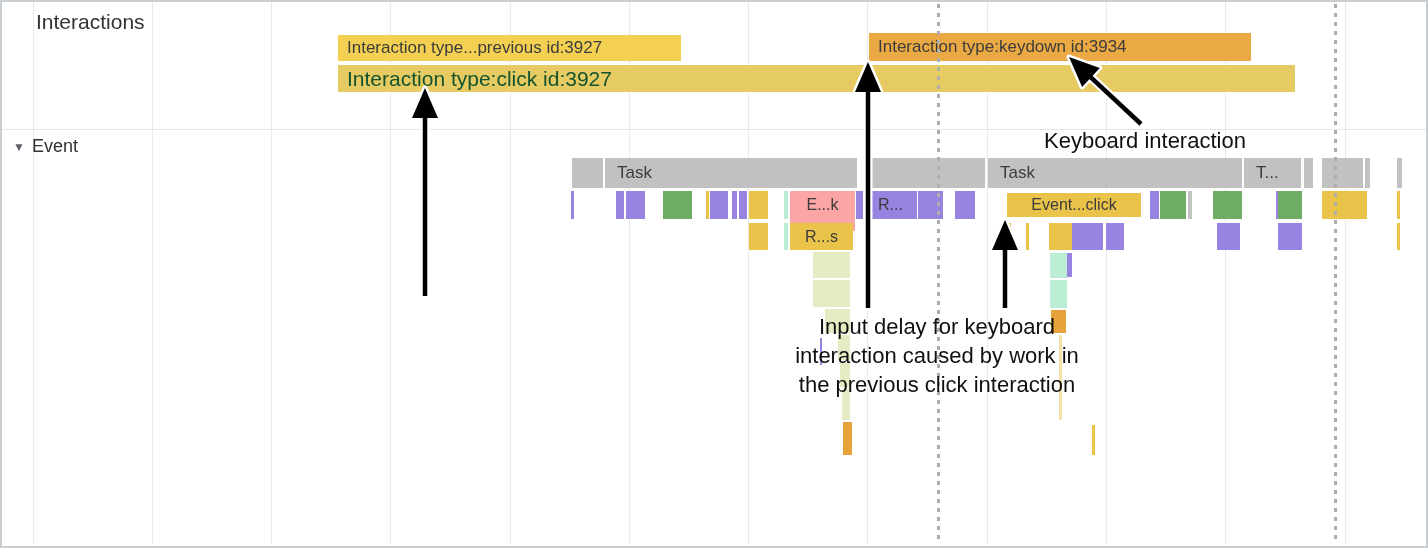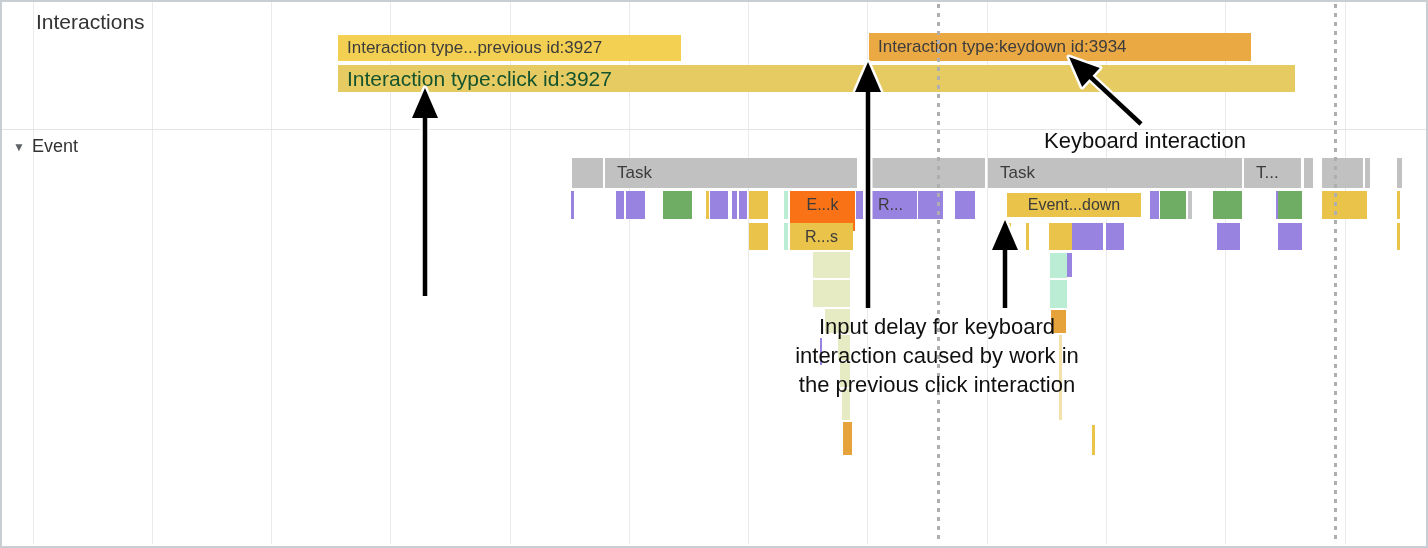--- a/index.html
+++ b/index.html
@@ -80,31 +80,31 @@
       <div class="bar" style="left: 571px; top: 191px; width: 3px; height: 28px; background: rgb(152, 131, 224);"></div>
       <div class="bar" style="left: 616px; top: 191px; width: 8px; height: 28px; background: rgb(152, 131, 224);"></div>
       <div class="bar" style="left: 626px; top: 191px; width: 19px; height: 28px; background: rgb(152, 131, 224);"></div>
       <div class="bar" style="left: 663px; top: 191px; width: 29px; height: 28px; background: rgb(111, 172, 100);"></div>
       <div class="bar" style="left: 706px; top: 191px; width: 3px; height: 28px; background: rgb(233, 195, 74);"></div>
       <div class="bar" style="left: 710px; top: 191px; width: 18px; height: 28px; background: rgb(152, 131, 224);"></div>
       <div class="bar" style="left: 732px; top: 191px; width: 5px; height: 28px; background: rgb(152, 131, 224);"></div>
       <div class="bar" style="left: 739px; top: 191px; width: 8px; height: 28px; background: rgb(152, 131, 224);"></div>
       <div class="bar" style="left: 749px; top: 191px; width: 19px; height: 28px; background: rgb(233, 195, 74);"></div>
       <div class="bar" style="left: 784px; top: 191px; width: 4px; height: 28px; background: rgb(186, 237, 211);"></div>
-      <div class="bar" style="left: 790px; top: 191px; width: 65px; height: 40px; background: #f97316;">
+      <div class="bar" style="left: 790px; top: 191px; width: 65px; height: 40px; background: #fca5a5;">
         <span class="lbl" style="color: rgb(60, 60, 60); font-size: 16px; line-height: 28px; text-align: center;">E...k</span>
       </div>
       <div class="bar" style="left: 856px; top: 191px; width: 7px; height: 28px; background: rgb(152, 131, 224);"></div>
       <div class="bar" style="left: 872px; top: 191px; width: 45px; height: 28px; background: rgb(152, 131, 224);">
         <span class="lbl" style="color: rgb(60, 60, 60); font-size: 16px; line-height: 28px; text-align: left; padding-left: 6px;">R...</span>
       </div>
       <div class="bar" style="left: 918px; top: 191px; width: 25px; height: 28px; background: rgb(152, 131, 224);"></div>
       <div class="bar" style="left: 955px; top: 191px; width: 20px; height: 28px; background: rgb(152, 131, 224);"></div>
       <div class="bar" style="left: 1005px; top: 191px; width: 138px; height: 28px; background: rgb(233, 195, 74); border: 2px solid rgb(255, 255, 255);">
-        <span class="lbl" style="color: rgb(60, 60, 60); font-size: 16px; line-height: 24px; text-align: center;">Event...down</span>
+        <span class="lbl" style="color: rgb(60, 60, 60); font-size: 16px; line-height: 24px; text-align: center;">Event...click</span>
       </div>
       <div class="bar" style="left: 1150px; top: 191px; width: 9px; height: 28px; background: rgb(152, 131, 224);"></div>
       <div class="bar" style="left: 1160px; top: 191px; width: 26px; height: 28px; background: rgb(111, 172, 100);"></div>
       <div class="bar" style="left: 1188px; top: 191px; width: 4px; height: 28px; background: rgb(196, 196, 196);"></div>
       <div class="bar" style="left: 1213px; top: 191px; width: 29px; height: 28px; background: rgb(111, 172, 100);"></div>
       <div class="bar" style="left: 1276px; top: 191px; width: 2px; height: 28px; background: rgb(152, 131, 224);"></div>
       <div class="bar" style="left: 1278px; top: 191px; width: 24px; height: 28px; background: rgb(111, 172, 100);"></div>
       <div class="bar" style="left: 1322px; top: 191px; width: 45px; height: 28px; background: rgb(233, 195, 74);"></div>
       <div class="bar" style="left: 1397px; top: 191px; width: 3px; height: 28px; background: rgb(233, 195, 74);"></div>
       <div class="bar" style="left: 749px; top: 223px; width: 19px; height: 27px; background: rgb(233, 195, 74);"></div>

